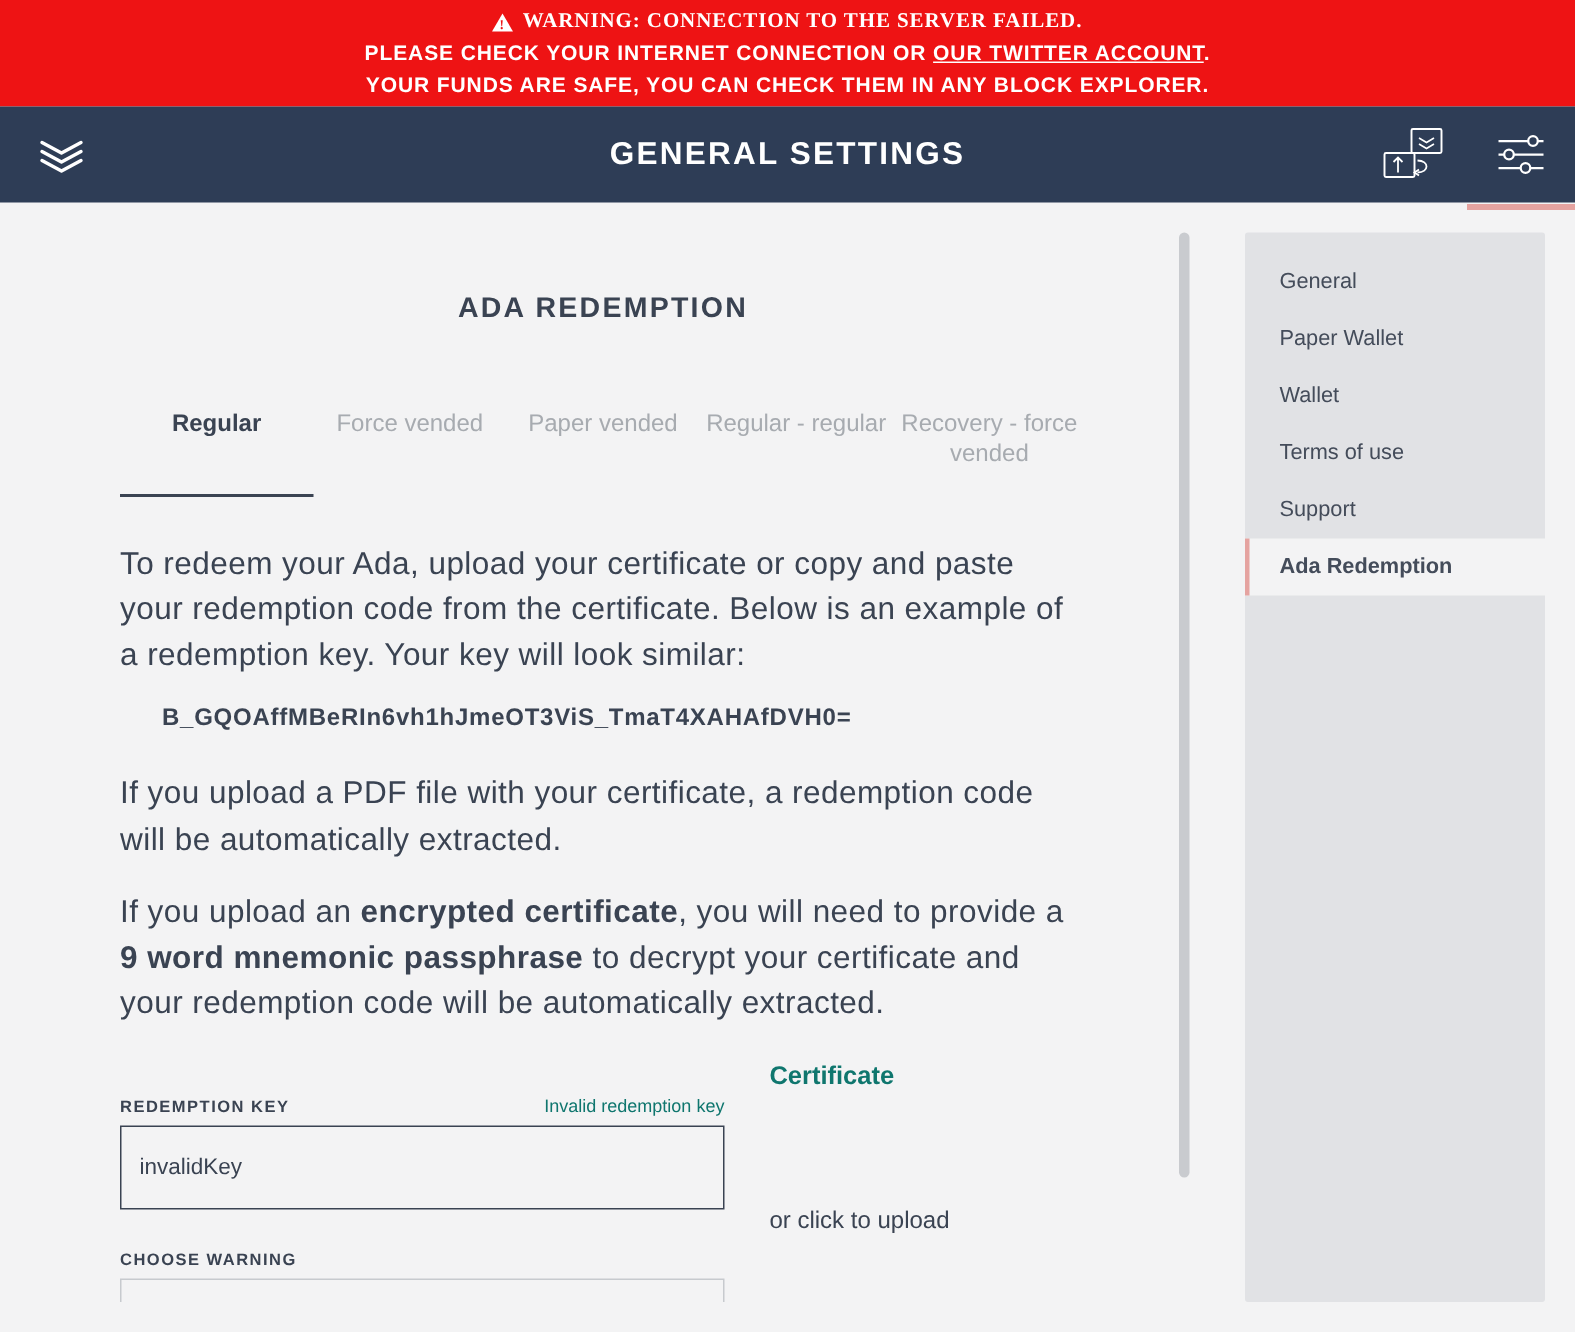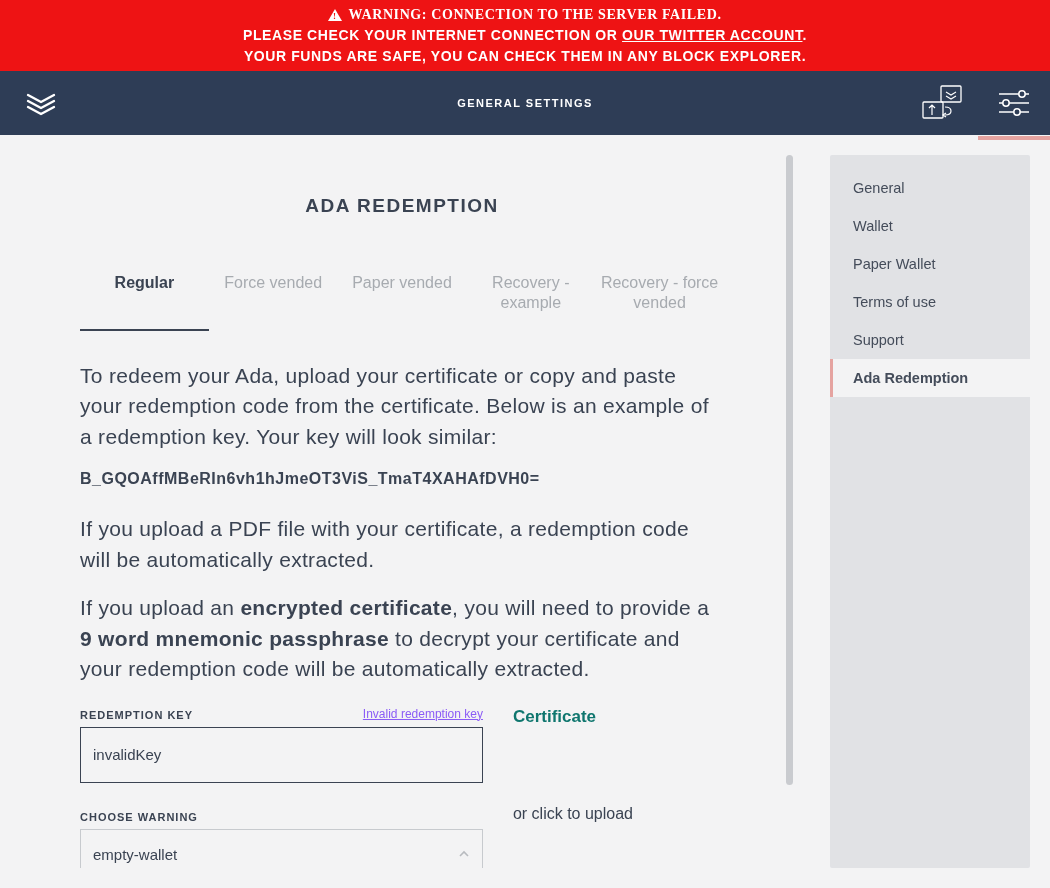--- a/index.html
+++ b/index.html
@@ -40,21 +40,21 @@
     align-items:center;
   }
   .logo {
     position:absolute; left:24px; top:16px;
     width:34px; height:34px;
     display:flex; align-items:center; justify-content:center;
   }
   .header-title {
     width:100%;
     text-align:center;
-    font-size:11px;
+    font-size:21px;
     font-weight:700;
     letter-spacing:1.5px;
   }
   .header-actions {
     position:absolute; right:0; top:0; height:64px;
     display:flex;
   }
   .header-action {
     width:72px;
     display:flex; align-items:center; justify-content:center;
@@ -163,45 +163,46 @@
     line-height:1.45;
     letter-spacing:0.3px;
     margin-bottom:18px;
     color:#3a4352;
   }
   .content .mono-example {
     font-weight:700;
     letter-spacing:0.5px;
     margin-bottom:26px;
     font-size:16px;
+    margin-left:28px;
   }
   .content strong { font-weight:700; }
 
   .form-row {
     display:flex;
     gap:30px;
     margin-top:22px;
   }
   .form-left { flex:1.05; }
   .form-right { flex:0.55; padding-top:0px; }
 
   .field-label-row {
     display:flex; justify-content:space-between; align-items:flex-end;
     margin-bottom:6px;
+    margin-top:23px;
   }
   .field-label {
     font-size:11px;
     font-weight:700;
     letter-spacing:1px;
     color:#3a4352;
   }
   .field-error {
     font-size:12px;
-    color:#8b5cf6;
-    text-decoration:underline;
+    color:#0f766e;
   }
   .text-input {
     width:100%;
     height:56px;
     border:1px solid #3a4352;
     background:#f3f3f4;
     padding:0 12px;
     font-size:15px;
     color:#3a4352;
     outline:none;
@@ -311,21 +312,21 @@
 <div class="body-area">
   <div class="main-col">
     <div class="main-panel">
 
       <div class="page-title">ADA REDEMPTION</div>
 
       <div class="tabs">
         <div class="tab active">Regular</div>
         <div class="tab">Force vended</div>
         <div class="tab">Paper vended</div>
-        <div class="tab">Recovery - example</div>
+        <div class="tab">Regular - regular</div>
         <div class="tab">Recovery - force vended</div>
       </div>
 
       <div class="content">
         <p>To redeem your Ada, upload your certificate or copy and paste your redemption code from the certificate. Below is an example of a redemption key. Your key will look similar:</p>
         <div class="mono-example">B_GQOAffMBeRIn6vh1hJmeOT3ViS_TmaT4XAHAfDVH0=</div>
         <p>If you upload a PDF file with your certificate, a redemption code will be automatically extracted.</p>
         <p>
           <span>If you upload an </span><strong>encrypted certificate</strong><span>, you will need to provide a </span><strong>9 word mnemonic passphrase</strong><span> to decrypt your certificate and your redemption code will be automatically extracted.</span>
         </p>
@@ -362,20 +363,20 @@
 
     </div>
     <div class="scroll-track">
       <div class="scroll-thumb"></div>
     </div>
   </div>
 
   <div class="sidebar">
     <div class="sidebar-panel">
       <div class="sidebar-item">General</div>
+      <div class="sidebar-item">Paper Wallet</div>
       <div class="sidebar-item">Wallet</div>
-      <div class="sidebar-item">Paper Wallet</div>
       <div class="sidebar-item">Terms of use</div>
       <div class="sidebar-item">Support</div>
       <div class="sidebar-item active">Ada Redemption</div>
     </div>
   </div>
 </div>
 
 </body></html>

